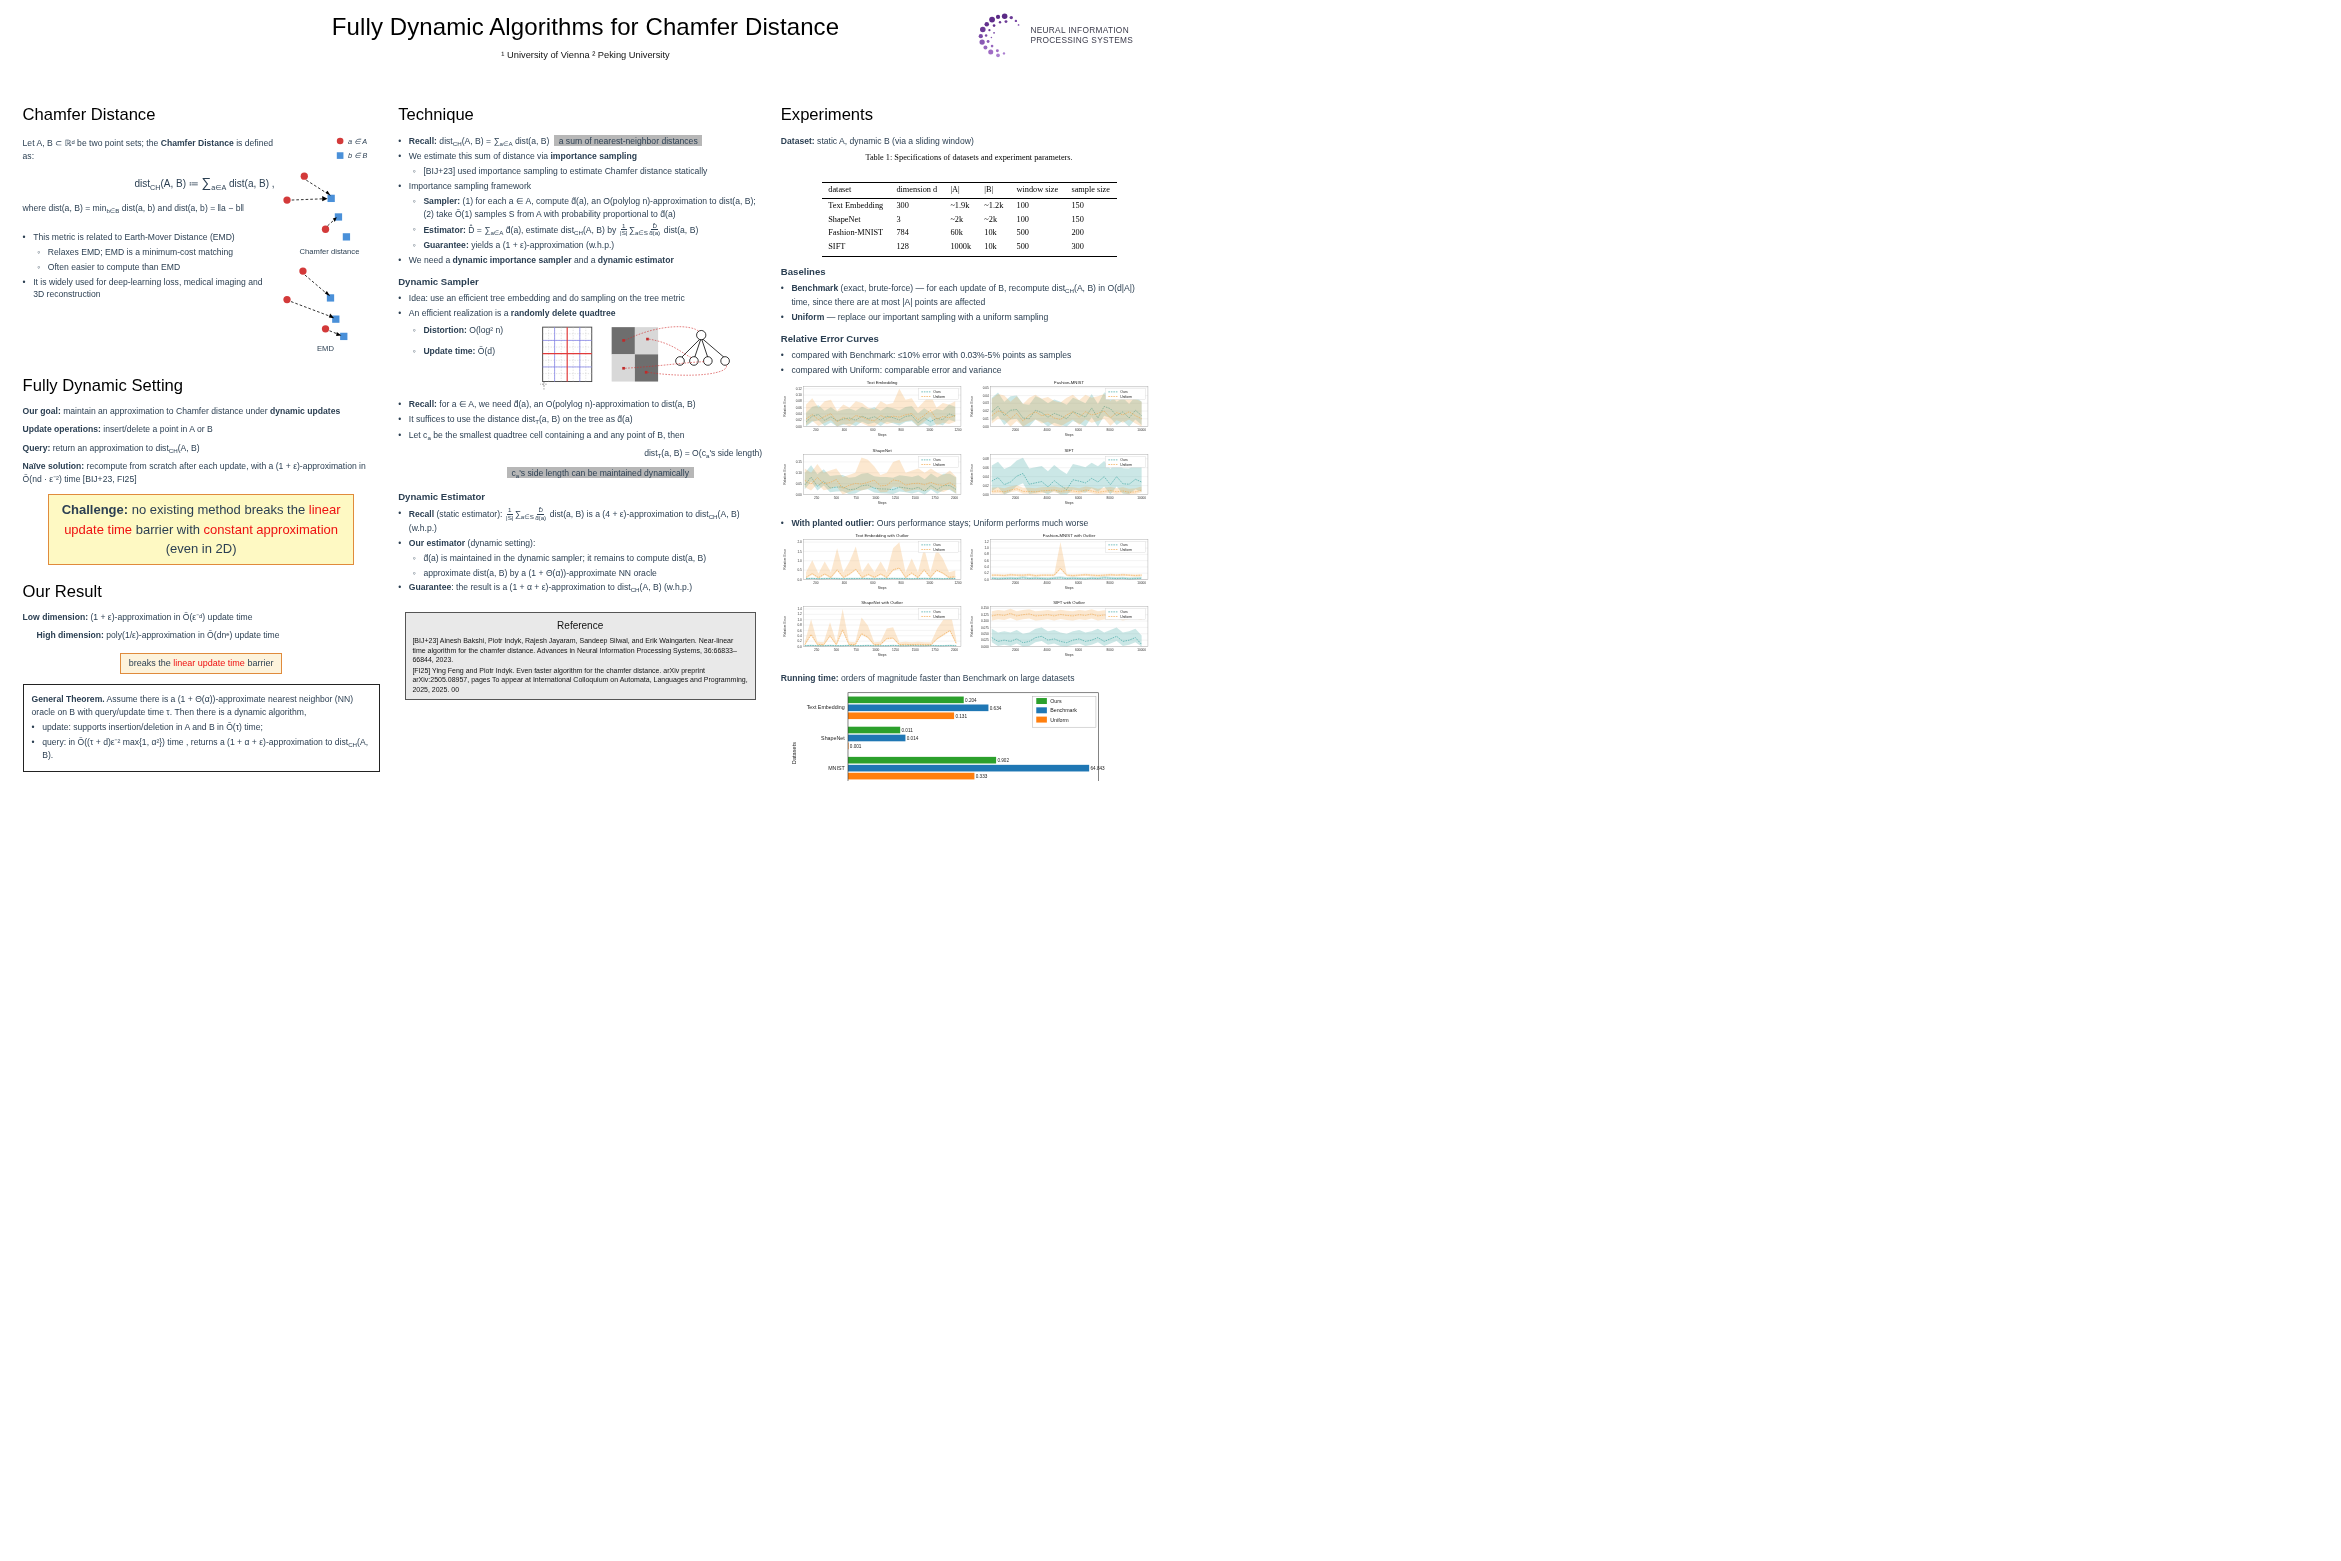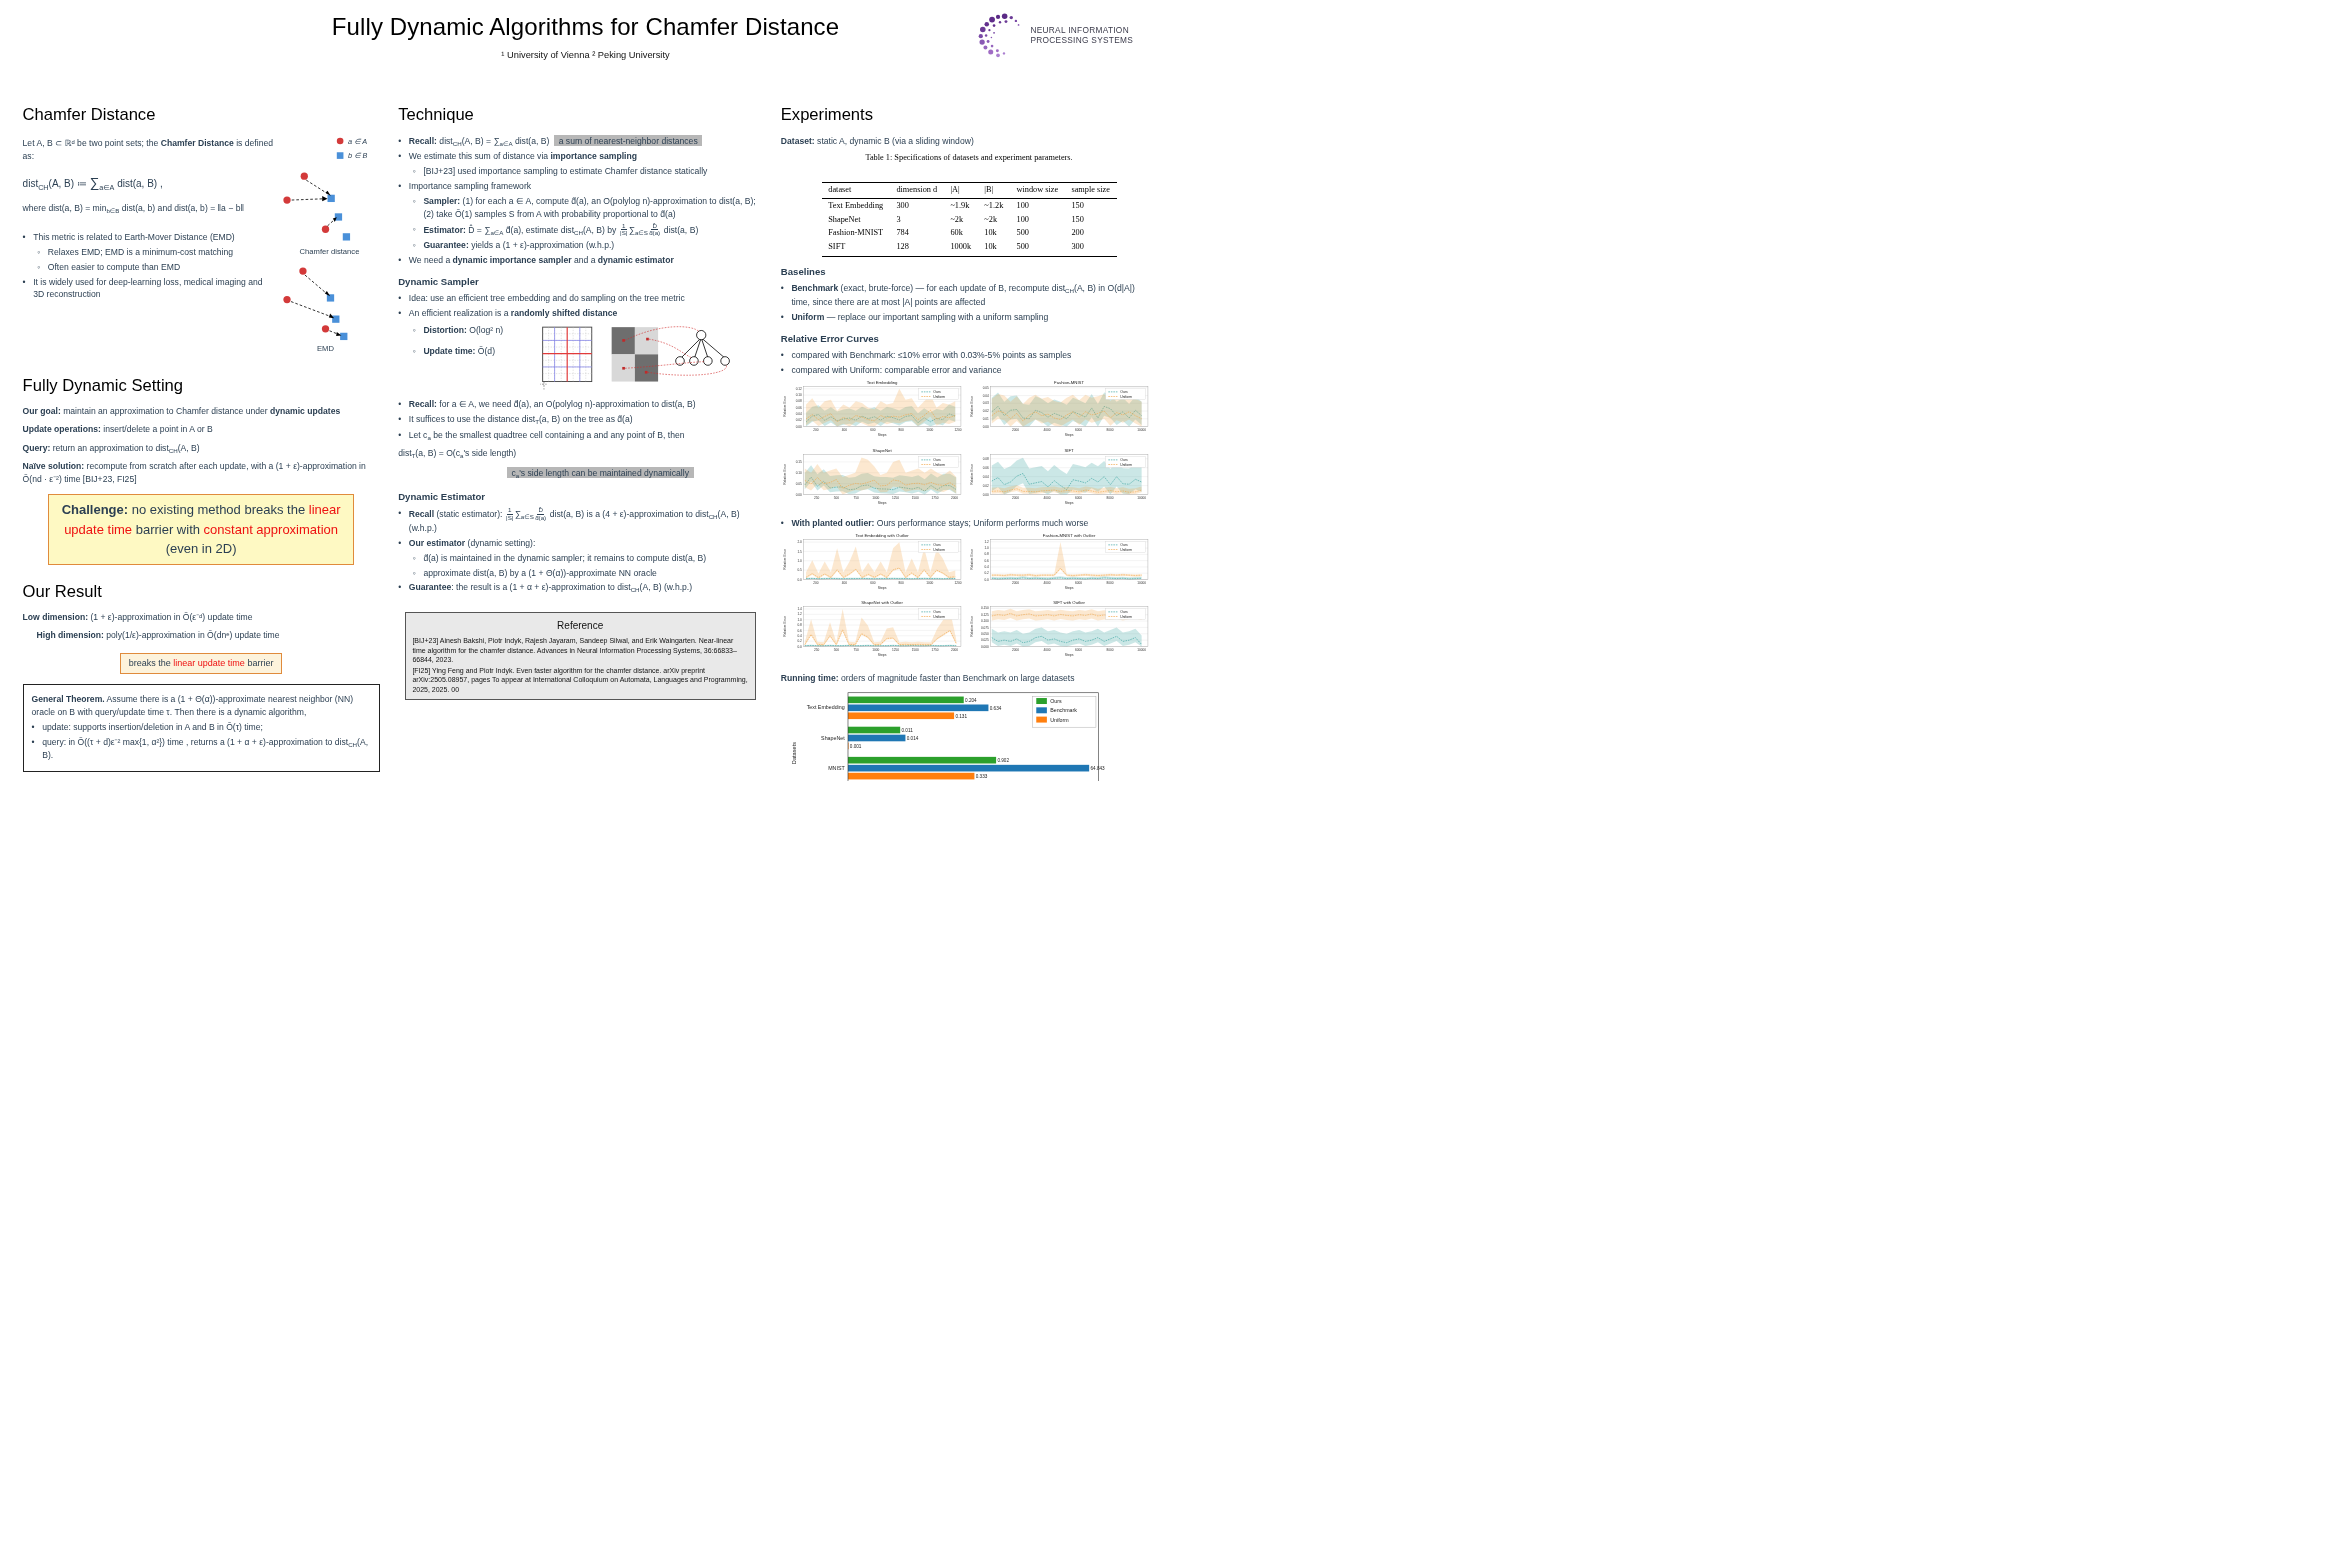--- a/index.html
+++ b/index.html
@@ -22,21 +22,21 @@
   .b2{display:flex;margin:2px 0 2px 14.6px;}
   .b2 .mk{width:10.6px;flex:none;}
   .bold{font-weight:700;}
   .red{color:#ee1111;}
   .hl{background:#b7b7b7;padding:0.7px 4.6px;}
   .msub{font-size:.72em;vertical-align:-0.35em;}
   .bigsum{font-size:1.35em;}
   .frac{display:inline-flex;flex-direction:column;align-items:center;vertical-align:middle;
         font-size:.72em;line-height:1.1;margin:0 1.3px;}
   .frac .num{border-bottom:0.7px solid currentColor;padding:0 1.3px;}
-  .formula-line{text-align:left;margin:5.3px 0;}
+  .formula-line{text-align:right;margin:5.3px 0;}
   .challenge{background:#fef9c3;border:1.3px solid #e08b3c;width:285px;margin:8px auto 2.7px auto;
              padding:5.3px 9.3px;text-align:center;font-size:13px;}
   .breaksbox{background:#fdf3dc;border:1.3px solid #e08b3c;display:inline-block;margin:5.3px auto 2.7px auto;
              padding:2.7px 8px;font-size:9px;}
   .center{text-align:center;}
   .theorem{border:1px solid #222;padding:6.6px 8px;margin-top:8px;font-size:8.6px;}
   .refbox{background:#e9e9e9;border:0.7px solid #555;margin-top:10.6px;padding:4px 6.6px;}
   .refbox .ref-h{text-align:center;font-size:10px;color:#111;margin:1.3px 0 2.7px 0;}
   .refbox p{font-size:7px;color:#111;margin:1.3px 0;line-height:1.35;}
   .chamfer-flex{display:flex;}
@@ -246,21 +246,21 @@
           <span><span>We need a </span><span class="bold">dynamic importance sampler</span><span> and a </span><span class="bold">dynamic estimator</span></span>
         </div>
 
       <div class="sub-h">Dynamic Sampler</div>
       <div class="b1">
           <span class="mk">•</span>
           <span>Idea: use an efficient tree embedding and do sampling on the tree metric</span>
         </div>
       <div class="b1">
           <span class="mk">•</span>
-          <span><span>An efficient realization is a </span><span class="bold">randomly shifted distance</span></span>
+          <span><span>An efficient realization is a </span><span class="bold">randomly delete quadtree</span></span>
         </div>
       <div class="samplerflex">
         <div class="stext" style="width:139px;flex:none;">
           <div class="b2">
               <span class="mk">◦</span>
               <span><span class="bold">Distortion:</span><span> O(log² n)</span></span>
             </div>
           <div class="b2" style="margin-top:8px;">
               <span class="mk">◦</span>
               <span><span class="bold">Update time:</span><span> Õ(d)</span></span>

